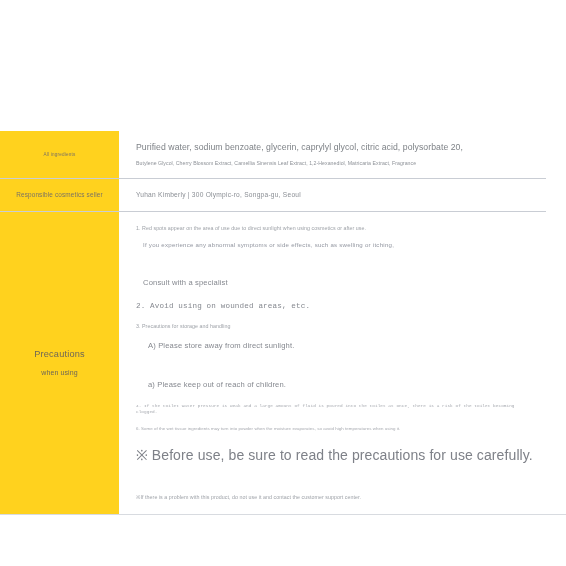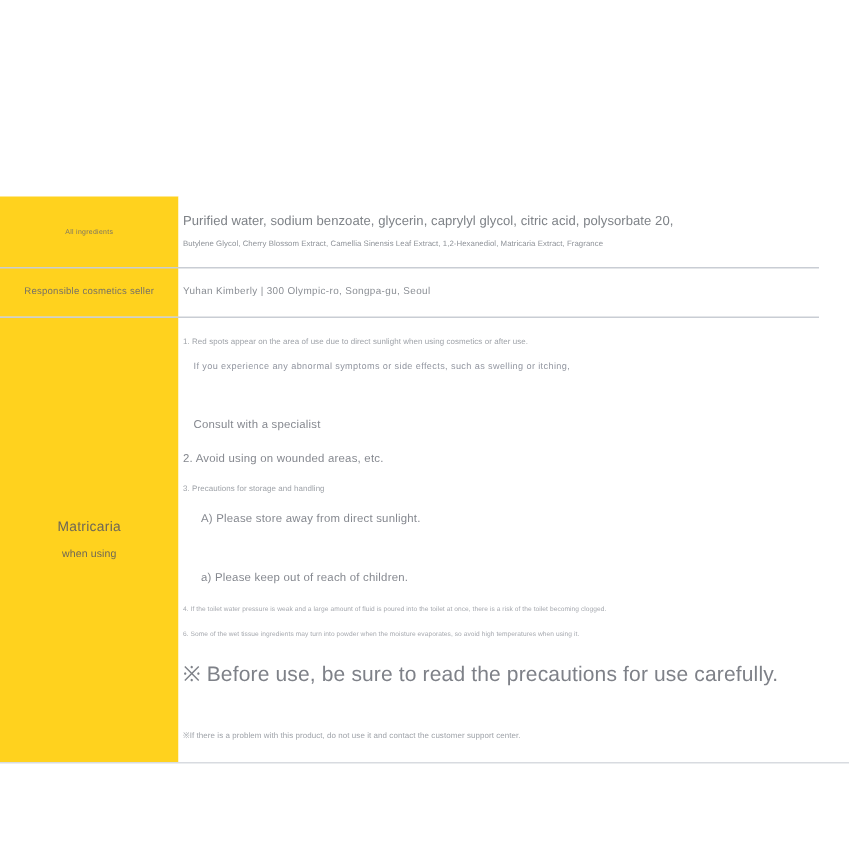--- a/index.html
+++ b/index.html
@@ -84,21 +84,21 @@
     letter-spacing: .1px;
     color: #6e6757;
     margin-top: 9px;
   }
 
   
   .content-cell {
     flex: 1 1 auto;
     background: #ffffff;
     box-sizing: border-box;
-    padding: 9px 8px 9px 3px;
+    padding: 9px 8px 9px 17px;
     color: #9a9da3;
   }
 
   
   .row-ingredients .content-cell { padding-top: 11px; padding-bottom: 11px; }
   .ing-main {
     font-size: 8.7px;
     color: #7e8287;
     letter-spacing: .05px;
     line-height: 1.3;
@@ -156,21 +156,21 @@
     letter-spacing: .1px;
     line-height: 1.4;
   }
 
   .ind-1 { margin-left: 7px; }
   .ind-2 { margin-left: 12px; }
 
   .sp-a { margin-top: 9px; }
   .sp-b { margin-top: 28px; }
   .sp-d { margin-top: 11px; }
-  .sp-e { margin-top: 13px; }
+  .sp-e { margin-top: 13px; font-family: Liberation Mono, monospace; }
   .sp-f { margin-top: 14px; }
 </style>
 </head>
 <body>
 
 <div id="info-table">
 
   <div class="row row-ingredients">
     <div class="label-cell">
       <span class="label-xs">All ingredients</span>
@@ -185,21 +185,21 @@
     <div class="label-cell">
       <span class="label-sm">Responsible cosmetics seller</span>
     </div>
     <div class="content-cell">
       <div class="seller-text">Yuhan Kimberly | 300 Olympic-ro, Songpa-gu, Seoul</div>
     </div>
   </div>
 
   <div class="row row-precautions">
     <div class="label-cell">
-      <span class="label-lg">Matricaria</span>
+      <span class="label-lg">Precautions</span>
       <span class="label-lg-sub">when using</span>
     </div>
     <div class="content-cell">
 
       <div class="prec-item t-xs">1. Red spots appear on the area of use due to direct sunlight when using cosmetics or after use.</div>
 
       <div class="prec-item t-sm ind-1 sp-a">If you experience any abnormal symptoms or side effects, such as swelling or itching,</div>
 
       <div class="prec-item t-md ind-1 sp-b">Consult with a specialist</div>
 

